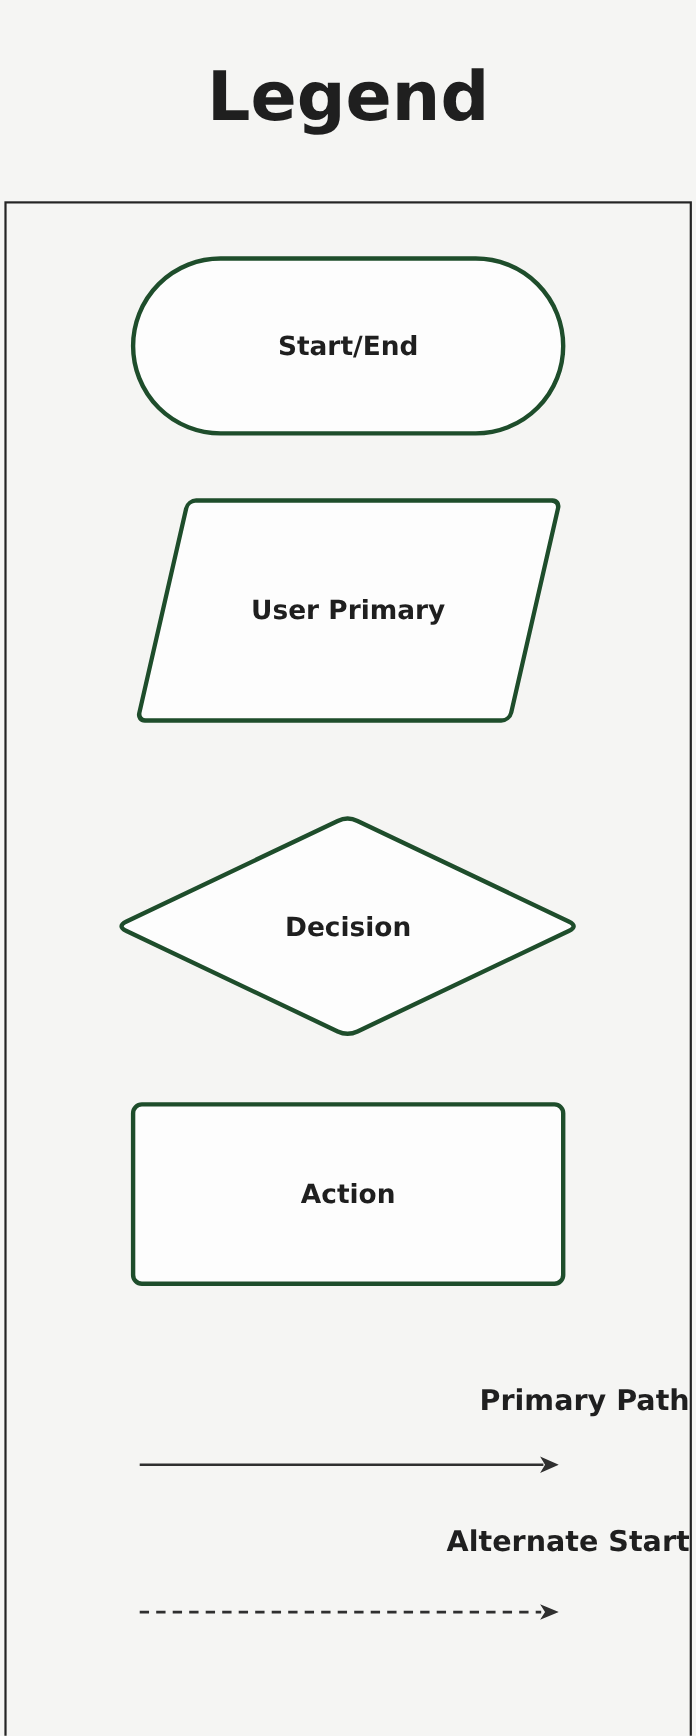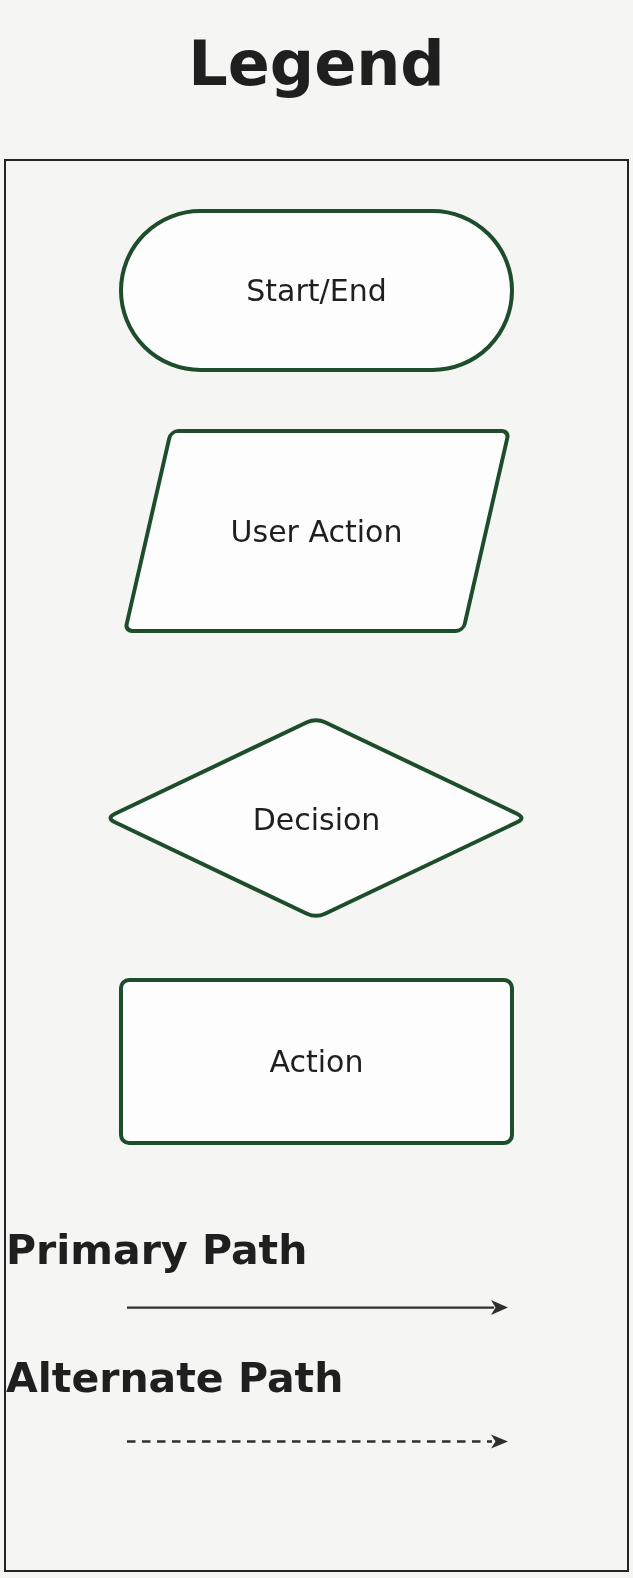--- a/index.html
+++ b/index.html
@@ -11,21 +11,21 @@
     --arrow: #2f2f2f;
   }
   * { margin: 0; padding: 0; box-sizing: border-box; }
   html, body {
     width: 633px; height: 1578px;
     background: var(--background, #f5f5f3);
     font-family: "DejaVu Sans", "Liberation Sans", sans-serif;
     overflow: hidden;
     position: relative;
   }
-  .page { position: absolute; inset: 0; }
+  .page { position: absolute; inset: 0; margin-top: 24px; }
 
   .title {
     position: absolute; top: 0; left: 0; right: 0;
     height: 128px; line-height: 128px;
     text-align: center;
     font-size: 62px; font-weight: 700;
     color: var(--text, #1f1f1f);
     letter-spacing: 0px;
   }
 
@@ -37,21 +37,21 @@
   }
 
   .item {
     position: absolute; left: 0; right: 0;
     display: flex; justify-content: center; align-items: center;
   }
 
   .shape-label {
     position: absolute; inset: 0;
     display: flex; align-items: center; justify-content: center;
-    font-size: 30px; font-weight: 400;
+    font-size: 24px; font-weight: 700;
     color: var(--text, #1f1f1f);
     pointer-events: none;
   }
 
   
   .item-stadium { top: 48px; height: 163px; }
   .stadium {
     width: 395px; height: 163px;
     background: var(--shape-fill, #fdfdfd);
     border: 4px solid var(--shape-border-green, #1e4d2b);
@@ -82,22 +82,22 @@
     width: 395px; height: 167px;
     background: var(--shape-fill, #fdfdfd);
     border: 4px solid var(--shape-border-green, #1e4d2b);
     border-radius: 10px;
     position: relative;
   }
 
   
   .path-label {
     position: absolute; left: 0; right: 0;
-    text-align: left;
-    font-size: 41px; font-weight: 700;
+    text-align: right;
+    font-size: 26px; font-weight: 700;
     line-height: 38px;
     color: var(--text, #1f1f1f);
   }
   .path-label-primary { top: 1070px; }
   .path-label-alternate { top: 1198px; }
 
   .arrow-row { position: absolute; left: 0; right: 0; display: flex; justify-content: center; }
   .arrow-row-primary { top: 1138px; }
   .arrow-row-alternate { top: 1272px; }
 </style>
@@ -112,21 +112,21 @@
 
     <div class="item item-stadium">
       <div class="stadium">
         <div class="shape-label">Start/End</div>
       </div>
     </div>
 
     <div class="item item-parallelogram">
       <div class="parallelogram-wrap">
         <div class="parallelogram"></div>
-        <div class="shape-label">User Action</div>
+        <div class="shape-label">User Primary</div>
       </div>
     </div>
 
     <div class="item item-diamond">
       <div class="diamond-wrap">
         <svg class="diamond-svg" width="430" height="210" viewBox="0 0 430 210">
           <path d="M 223 8.3 L 415 99.7 Q 424 104 415 108.3 L 223 199.7 Q 214 204 205 199.7 L 13 108.3 Q 4 104 13 99.7 L 205 8.3 Q 214 4 223 8.3 Z" fill="#fdfdfd" stroke="#1e4d2b" stroke-width="4" stroke-linejoin="round"></path>
         </svg>
         <div class="shape-label">Decision</div>
       </div>
@@ -139,21 +139,21 @@
     </div>
 
     <div class="path-label path-label-primary">Primary Path</div>
     <div class="arrow-row arrow-row-primary">
       <svg width="382" height="17" viewBox="0 0 382 17">
         <line x1="1" y1="8.5" x2="368" y2="8.5" stroke="#2f2f2f" stroke-width="2.25"></line>
         <polygon points="365,1 382,8.5 365,16 369.5,8.5" fill="#2f2f2f"></polygon>
       </svg>
     </div>
 
-    <div class="path-label path-label-alternate">Alternate Path</div>
+    <div class="path-label path-label-alternate">Alternate Start</div>
     <div class="arrow-row arrow-row-alternate">
       <svg width="382" height="17" viewBox="0 0 382 17">
         <line x1="1" y1="8.5" x2="366" y2="8.5" stroke="#2f2f2f" stroke-width="2.5" stroke-dasharray="8.5 6.5"></line>
         <polygon points="365,1.5 382,8.5 365,15.5 369.5,8.5" fill="#2f2f2f"></polygon>
       </svg>
     </div>
 
   </div>
 </div>
 

